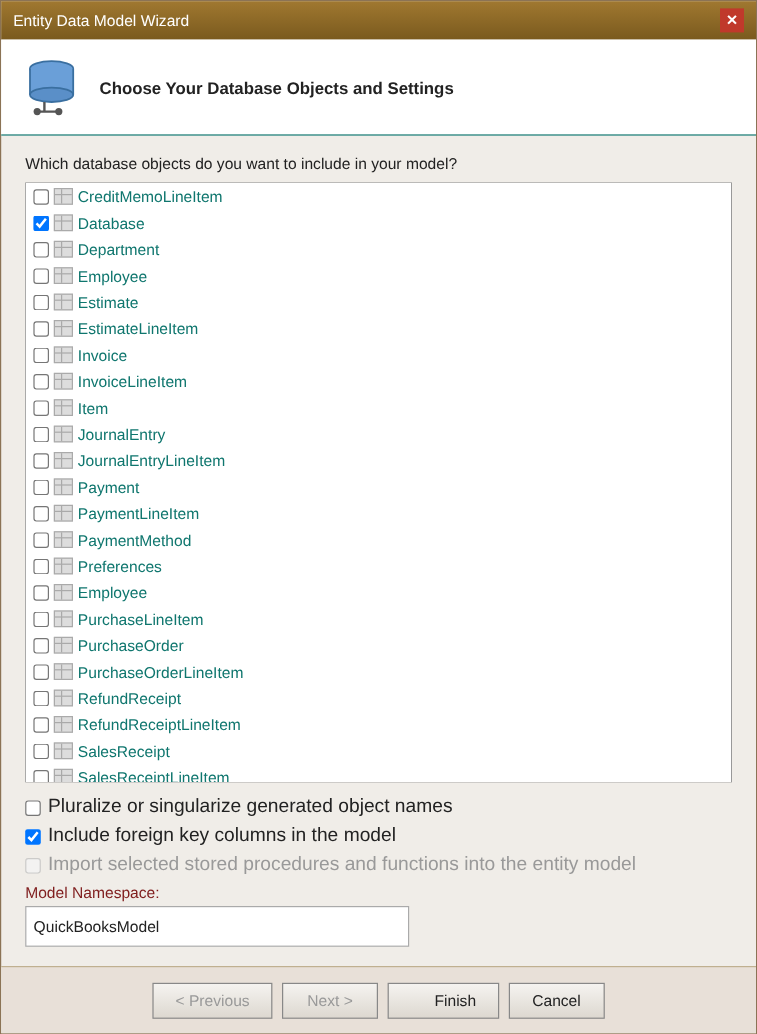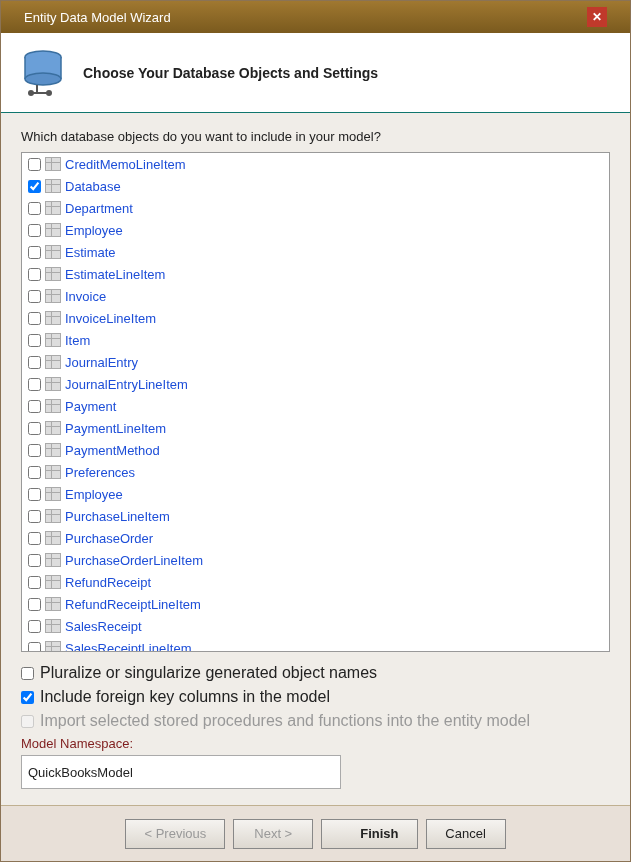--- a/index.html
+++ b/index.html
@@ -18,21 +18,21 @@
       height: 862px;
       background: #f0ede8;
       border: 1px solid #8b7355;
       display: flex;
       flex-direction: column;
     }
     .title-bar {
       background: #8b6914;
       background: linear-gradient(to bottom, #a07830, #7a5a1e);
       color: white;
-      padding: 6px 23px;
+      padding: 6px 10px;
       display: flex;
       align-items: center;
       justify-content: space-between;
       height: 32px;
       flex-shrink: 0;
     }
     .title-bar-text {
       font-size: 13px;
       font-weight: normal;
     }
@@ -124,21 +124,21 @@
     .table-icon::after {
       content: '';
       position: absolute;
       left: 5px;
       top: 0;
       bottom: 0;
       width: 1px;
       background: #aaa;
     }
     .item-name {
-      color: #1d4ed8;
+      color: #0f766e;
       font-size: 13px;
     }
     .options-area {
       flex-shrink: 0;
     }
     .checkbox-row {
       display: flex;
       align-items: center;
       margin-bottom: 6px;
     }
@@ -189,21 +189,21 @@
       background: linear-gradient(to bottom, #f5f3f0, #ddd8d0);
       color: #222;
       min-width: 80px;
     }
     .btn.disabled {
       color: #999;
       cursor: default;
     }
     .btn-finish {
       background: linear-gradient(to bottom, #f5f3f0, #ddd8d0);
-      font-weight: bold;
+      font-weight: normal;
       padding-left: 38px;
     }
     
     .list-container::-webkit-scrollbar {
       width: 16px;
     }
     .list-container::-webkit-scrollbar-track {
       background: #f0ede8;
     }
     .list-container::-webkit-scrollbar-thumb {

